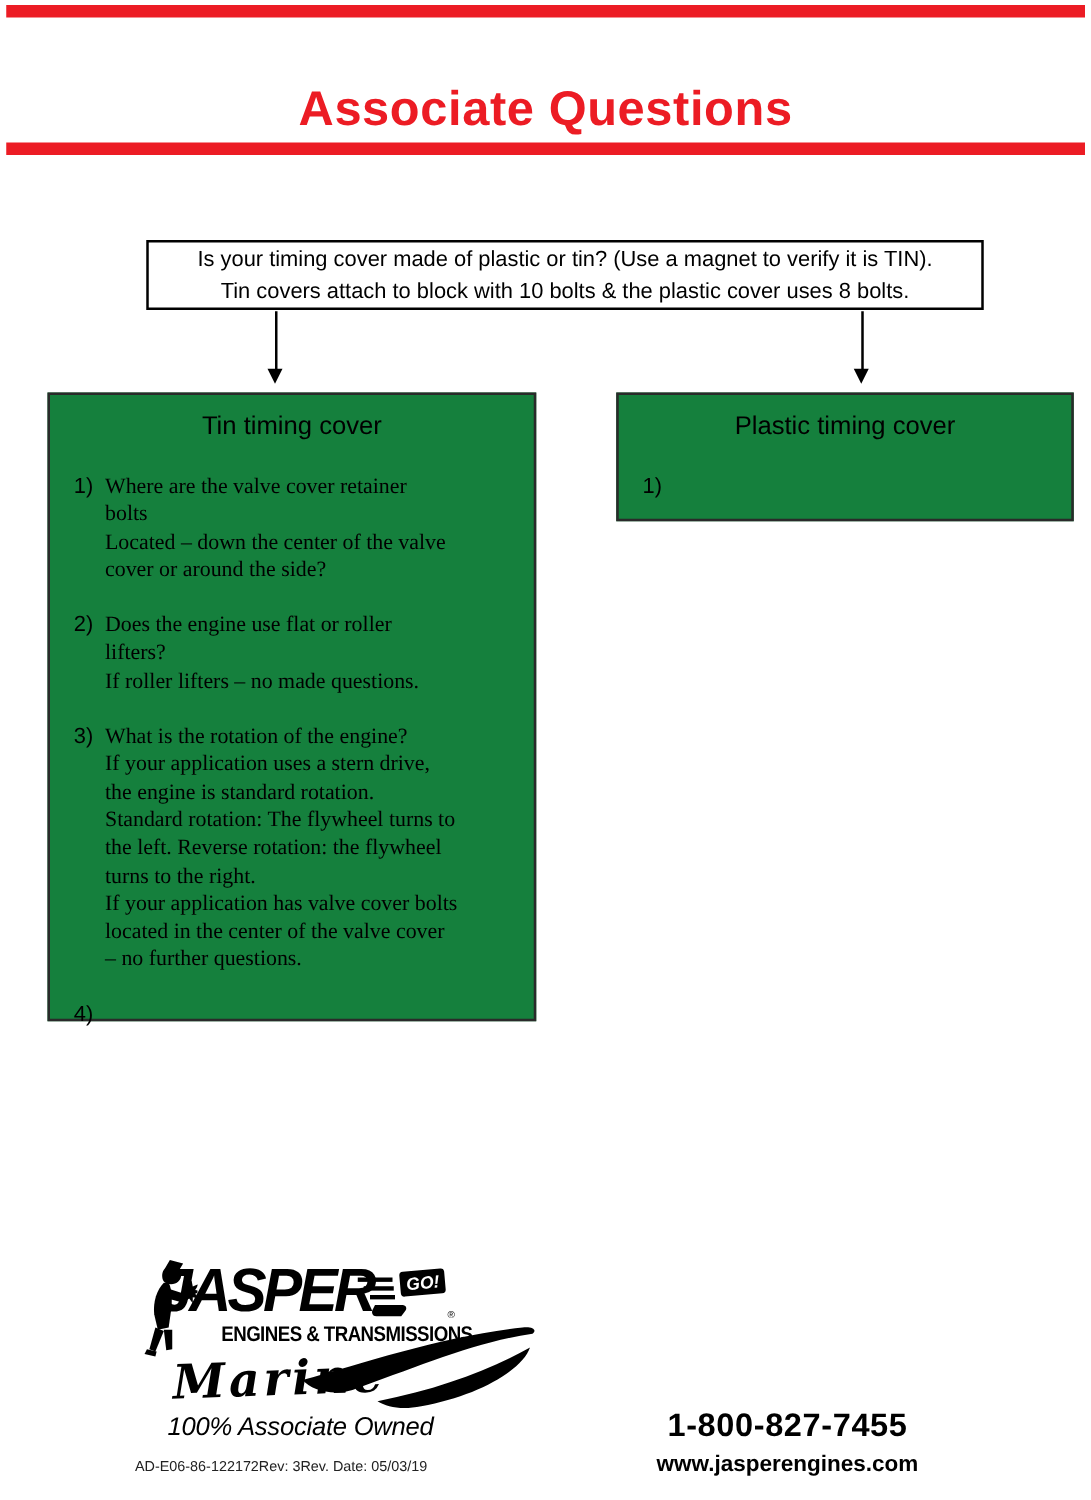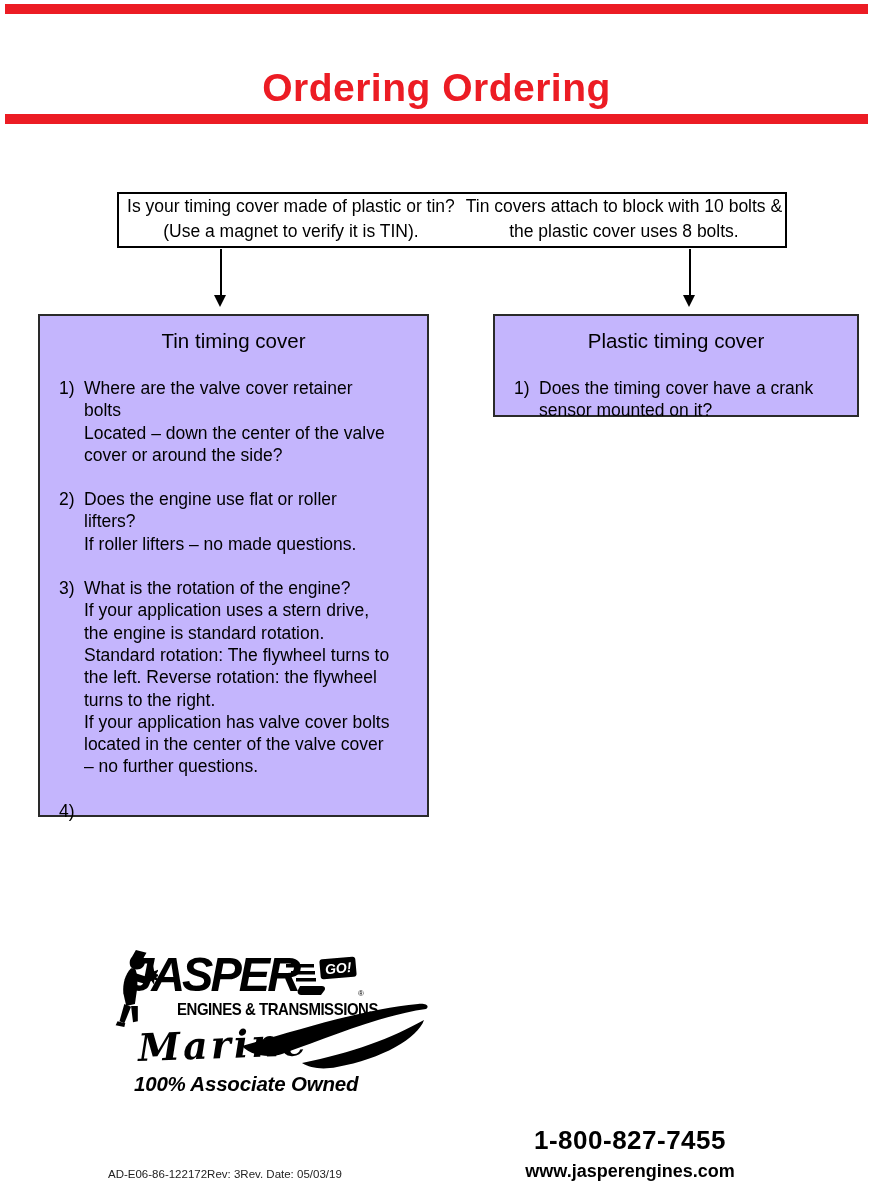--- a/index.html
+++ b/index.html
@@ -19,46 +19,46 @@
   }
   .title-2 {
     position:absolute; top:68px; left:0; width:100%; text-align:center;
     font-size:39px; line-height:40px; font-weight:bold; color:var(--accent,#EC1C24); letter-spacing:0.5px;
   }
 
   
   .qbox {
     position:absolute; left:117px; top:192px; width:666px; height:52px;
     border:2px solid #000; background:#fff;
-    display:flex; justify-content:center;
+    display:flex; flex-direction:column; justify-content:center;
     text-align:center; font-size:17.5px; line-height:25px;
   }
   .arrow { position:absolute; top:249px; width:13px; height:58px; }
   .arrow.left  { left:214px; }
   .arrow.right { left:683px; }
   .arrow .shaft { position:absolute; left:5.5px; top:0; width:2px; height:47px; background:#000; }
   .arrow .head  {
     position:absolute; left:0; top:46px; width:0; height:0;
     border-left:6.5px solid transparent; border-right:6.5px solid transparent; border-top:12px solid #000;
   }
 
-  .flowbox { position:absolute; border:2px solid #2a2a2a; background:#c4b5fd; box-sizing:border-box; }
+  .flowbox { position:absolute; border:2px solid #2a2a2a; background:#15803d; box-sizing:border-box; }
   .flowbox.tin     { left:38px;  top:314px; width:391px; height:503px; }
   .flowbox.plastic { left:493px; top:314px; width:366px; height:103px; }
   .box-title { text-align:center; font-size:20.5px; margin:13px 0 24px; }
   .q-item {
     display:flex; align-items:flex-start;
     padding:0 8px 0 19px; margin-bottom:22px;
     font-size:17.5px; line-height:22.3px;
   }
   .q-num  { flex:none; width:25px; }
-  .q-text { white-space:pre-line; }
+  .q-text { white-space:pre-line;font-family:Liberation Serif, serif; }
 
   
-  .logo { position:absolute; left:90px; top:944px; width:352px; height:162px; }
+  .logo { position:absolute; left:90px; top:1002px; width:352px; height:162px; }
   .mechanic { position:absolute; left:18px; top:4px; width:50px; height:82px; }
   .mechanic svg { width:100%; height:100%; }
   .brand {
     position:absolute; left:38px; top:6px;
     font-size:47px; line-height:46px; font-weight:bold; font-style:italic;
     letter-spacing:-3px; transform:scaleY(1.04); transform-origin:left top;
   }
   .go-unit { position:absolute; left:196px; top:12px; width:76px; height:50px; }
   .go-lines { position:absolute; left:0; top:2px; width:44px; height:42px; }
   .go-badge {
@@ -74,34 +74,34 @@
   }
   .marine-script {
     position:absolute; left:48px; top:78px;
     font-family:"DejaVu Serif","Liberation Serif",serif;
     font-style:italic; font-weight:bold; font-size:38px; letter-spacing:3px;
     transform:rotate(-2deg);
   }
   .swoosh { position:absolute; left:150px; top:56px; width:192px; height:70px; }
   .tagline {
     position:absolute; left:44px; top:128px;
-    font-size:20.5px; font-weight:bold; font-style:italic; letter-spacing:-0.2px;
+    font-size:20.5px; font-weight:normal; font-style:italic; letter-spacing:-0.2px;
   }
   .contact { position:absolute; left:440px; top:1078px; width:380px; text-align:center; font-weight:bold; }
   .contact .phone   { font-size:26px; line-height:31px; letter-spacing:0.5px;margin-top:47px; }
   .contact .website { font-size:18px; line-height:31px; }
   .doc-line { position:absolute; left:108px; top:1168px; font-size:11.5px; display:flex; color:#222; }
 </style>
 </head>
 <body>
 
 <div class="page">
 
   <div class="redbar top"></div>
-  <div class="title-2">Ordering Ordering</div>
+  <div class="title-2">Associate Questions</div>
   <div class="redbar bottom"></div>
 
   <div class="qbox">
     <div>Is your timing cover made of plastic or tin? (Use a magnet to verify it is TIN).</div>
     <div>Tin covers attach to block with 10 bolts &amp; the plastic cover uses 8 bolts.</div>
   </div>
 
   <div class="arrow left">
     <span class="shaft"></span>
     <span class="head"></span>
@@ -140,22 +140,20 @@
     </div>
     <div class="q-item">
       <span class="q-num">4)</span>
     </div>
   </div>
 
   <div class="flowbox plastic">
     <div class="box-title">Plastic timing cover</div>
     <div class="q-item">
       <span class="q-num">1)</span>
-      <span class="q-text">Does the timing cover have a crank
-sensor mounted on it?</span>
     </div>
   </div>
 
   <div class="logo">
     <span class="mechanic">
       <svg viewBox="0 0 50 85" xmlns="http://www.w3.org/2000/svg" fill="#000">
         <path d="M28 2 l11 3 -3 5 c2 3 2 7 -1 10 -3 3 -9 3 -12 0 -2 -3 -2 -8 1 -11 z"></path>
         <path d="M23 21 c-6 6 -9 16 -8 26 l3 13 9 -2 2 -14 c1 -8 1 -17 -2 -23 z"></path>
         <path d="M27 26 l16 5 -2 7 -15 -4 z"></path>
         <path d="M43 24 l3 -5 1 5 5 -2 -3 5 5 1 -5 2 3 4 -5 -1 0 5 -3 -4 -4 3 2 -6 -5 -1 z"></path>

